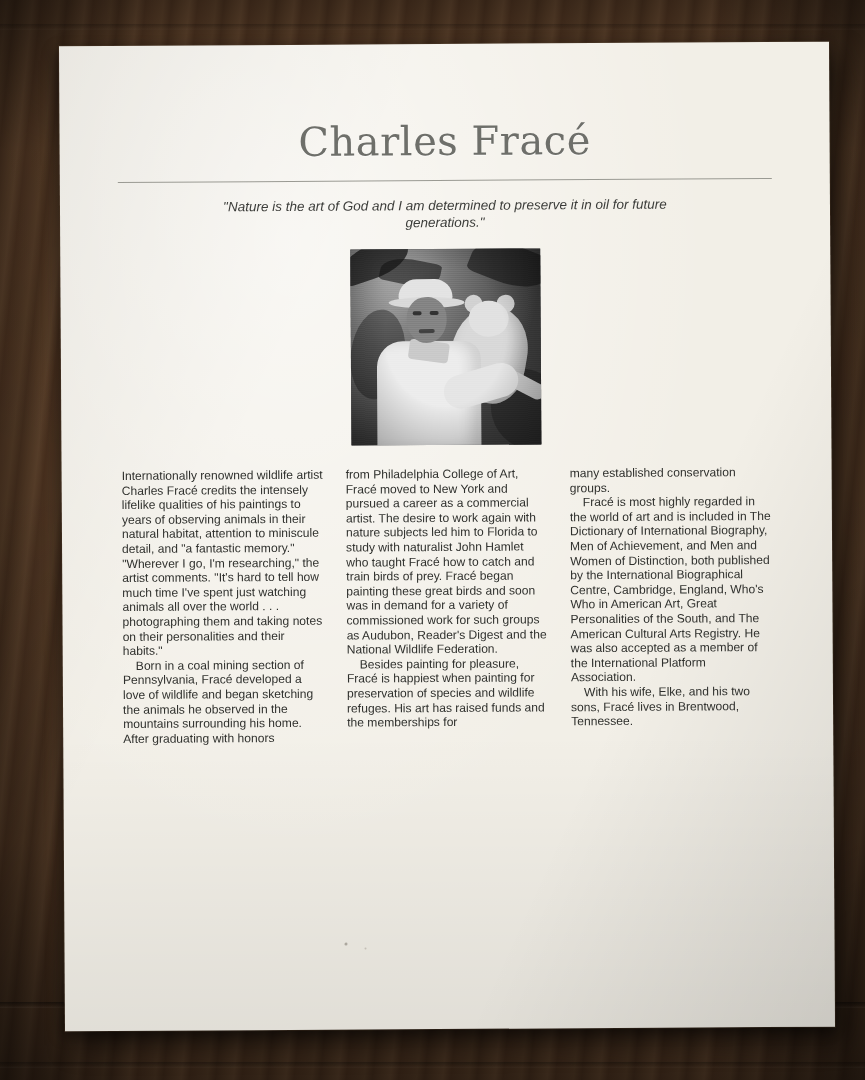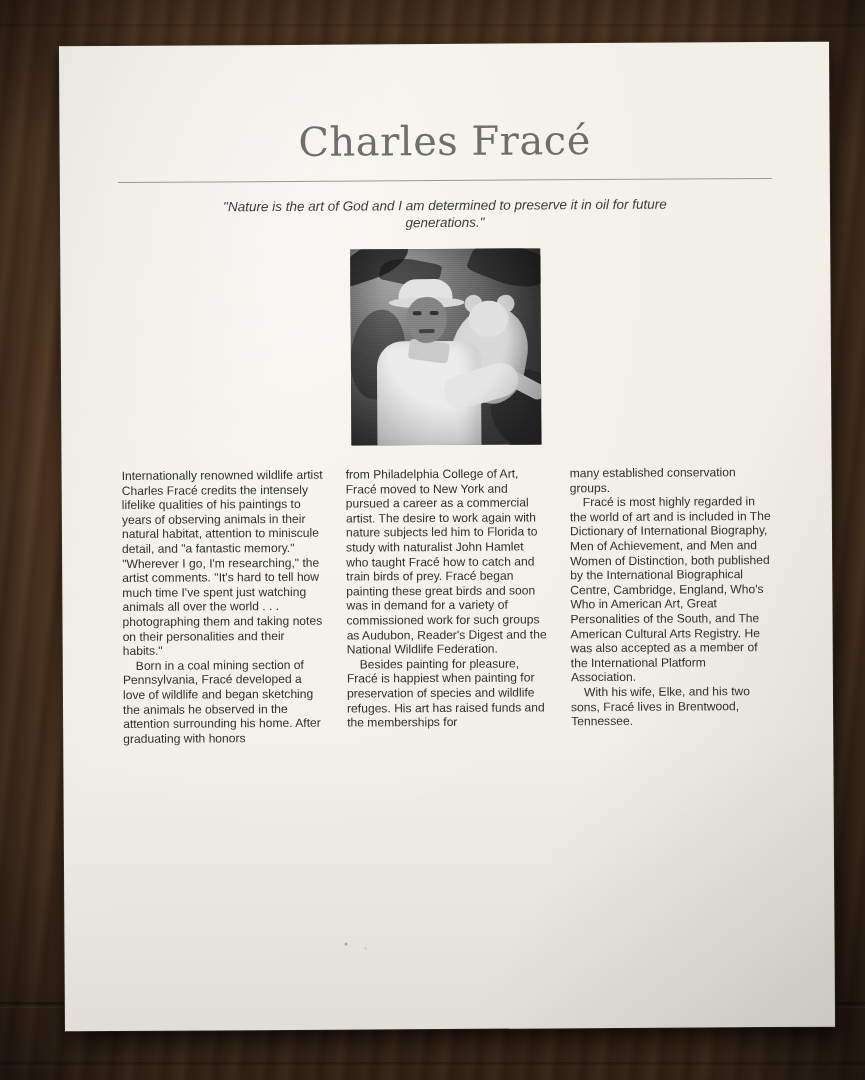--- a/index.html
+++ b/index.html
@@ -275,21 +275,21 @@
           <div class="ph-ear-r"></div>
           <div class="ph-animal-head"></div>
           <div class="ph-grain"></div>
           <div class="ph-vig"></div>
         </div>
       </div>
 
       <div class="columns">
         <div class="col col-1">
           <p>Internationally renowned wildlife artist Charles Fracé credits the intensely lifelike qualities of his paintings to years of observing animals in their natural habitat, attention to miniscule detail, and "a fantastic memory." "Wherever I go, I'm researching," the artist comments. "It's hard to tell how much time I've spent just watching animals all over the world . . . photographing them and taking notes on their personalities and their habits."</p>
-          <p>Born in a coal mining section of Pennsylvania, Fracé developed a love of wildlife and began sketching the animals he observed in the attention surrounding his home. After graduating with honors</p>
+          <p>Born in a coal mining section of Pennsylvania, Fracé developed a love of wildlife and began sketching the animals he observed in the mountains surrounding his home. After graduating with honors</p>
         </div>
         <div class="col col-2">
           <p>from Philadelphia College of Art, Fracé moved to New York and pursued a career as a commercial artist. The desire to work again with nature subjects led him to Florida to study with naturalist John Hamlet who taught Fracé how to catch and train birds of prey. Fracé began painting these great birds and soon was in demand for a variety of commissioned work for such groups as Audubon, Reader's Digest and the National Wildlife Federation.</p>
           <p>Besides painting for pleasure, Fracé is happiest when painting for preservation of species and wildlife refuges. His art has raised funds and the memberships for</p>
         </div>
         <div class="col col-3">
           <p>many established conservation groups.</p>
           <p>Fracé is most highly regarded in the world of art and is included in The Dictionary of International Biography, Men of Achievement, and Men and Women of Distinction, both published by the International Biographical Centre, Cambridge, England, Who's Who in American Art, Great Personalities of the South, and The American Cultural Arts Registry. He was also accepted as a member of the International Platform Association.</p>
           <p>With his wife, Elke, and his two sons, Fracé lives in Brentwood, Tennessee.</p>
         </div>

